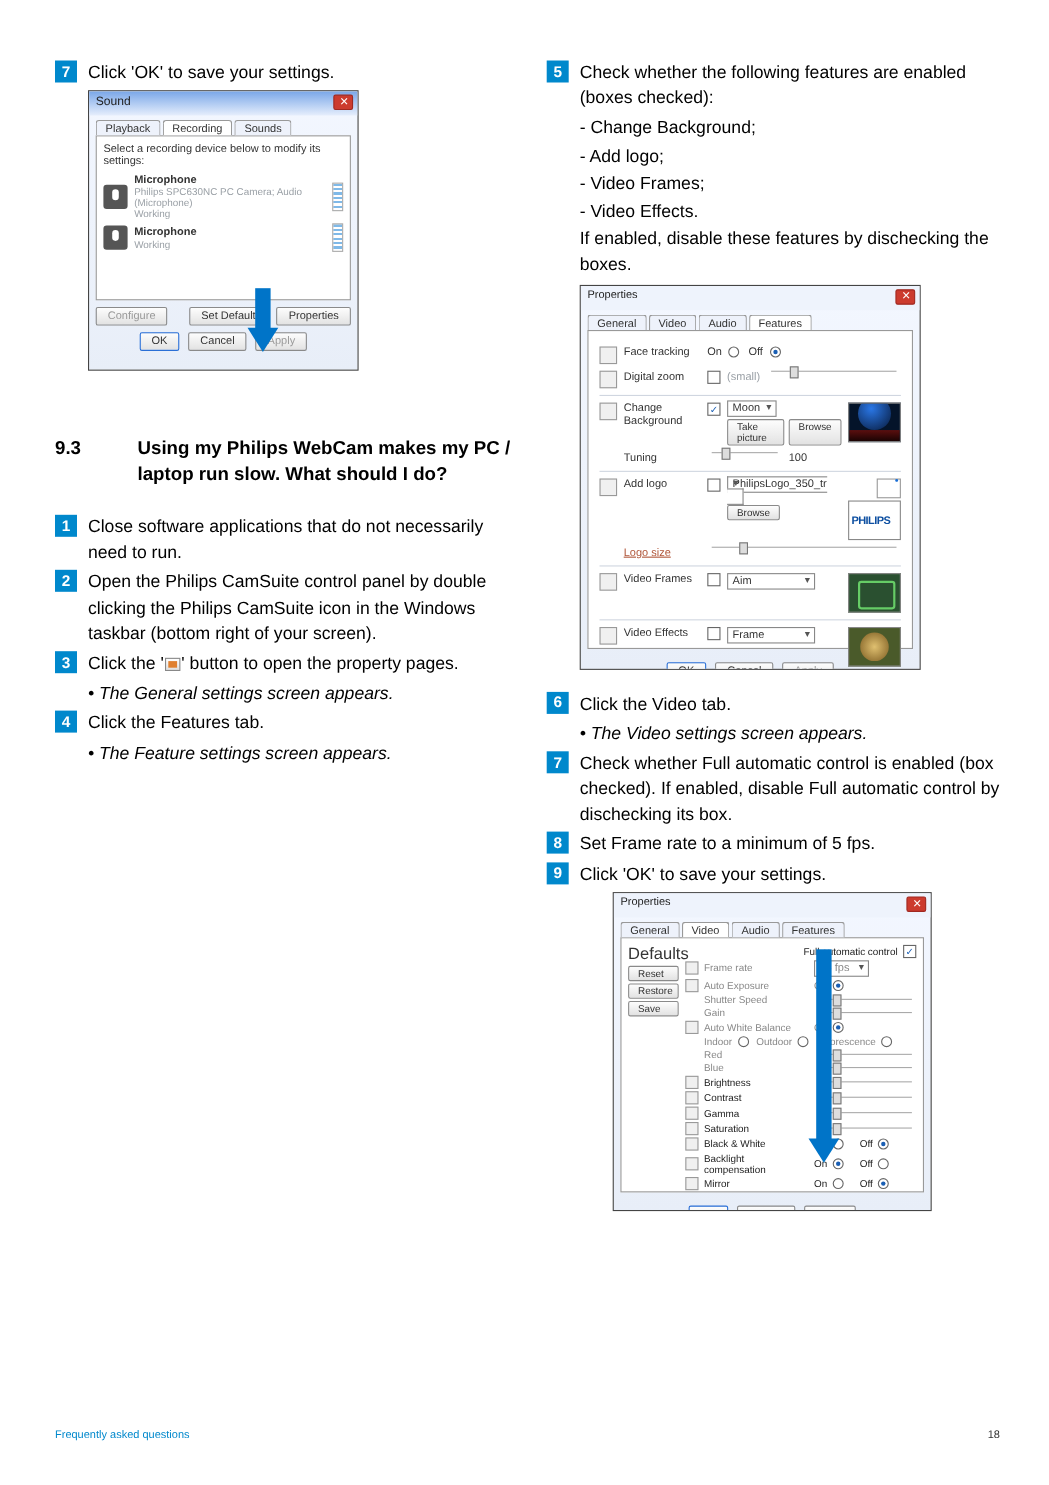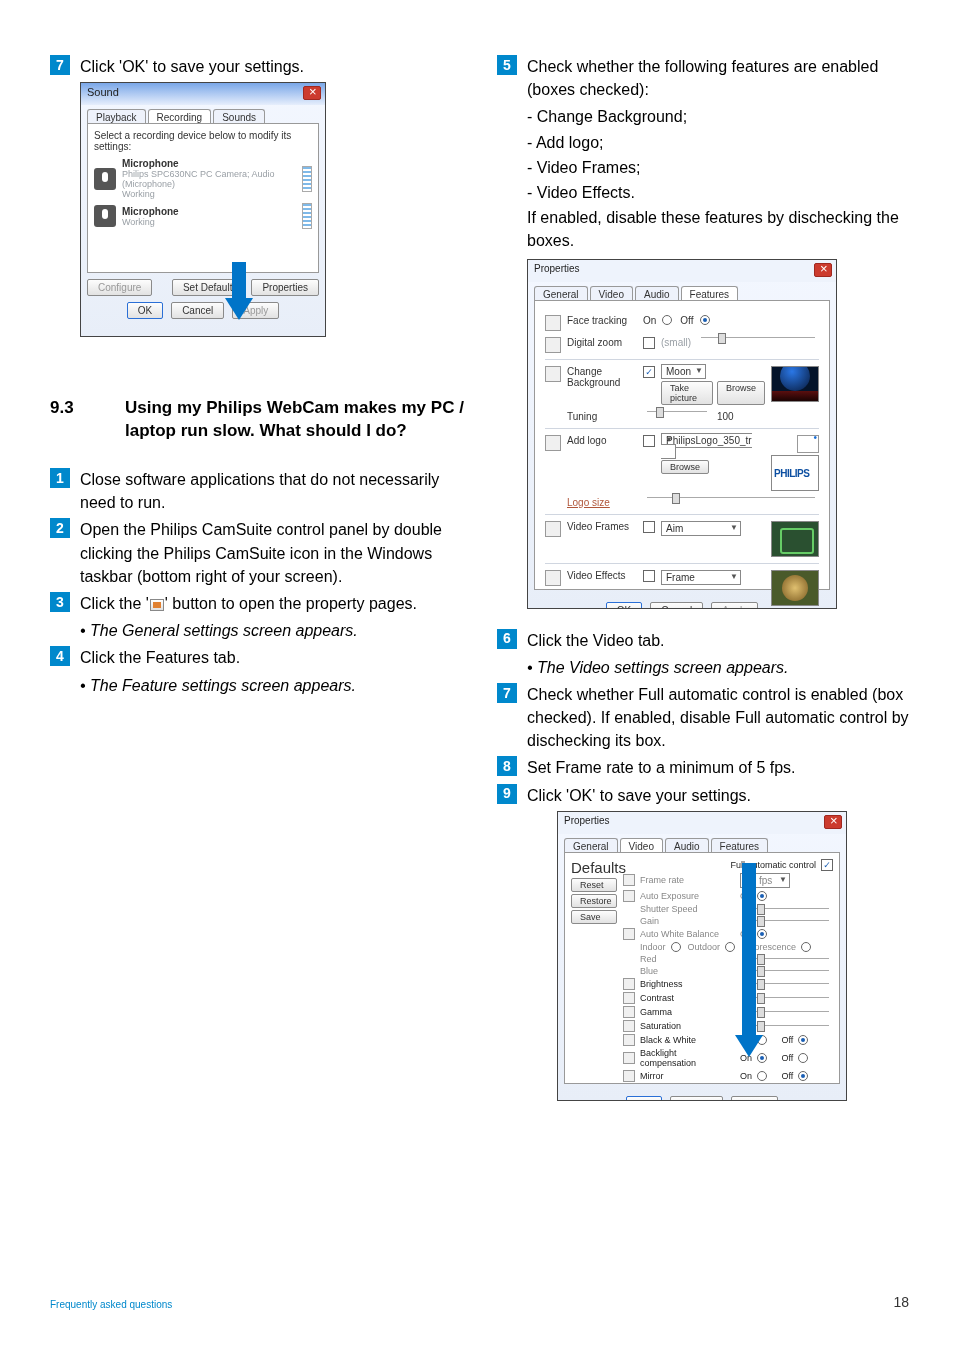--- a/index.html
+++ b/index.html
@@ -150,21 +150,21 @@
   .vrow.active{color:#222;}
   .vlabel{width:95px;font-size:9px;}
 
   .arrow2-stem{left:185px;top:52px;height:174px;}
   .arrow2-head{left:178px;top:224px;}
 
   .footer{
     position:absolute;left:50px;bottom:40px;color:#0088cc;font-size:10px;
   }
   .pagenum{
-    position:absolute;right:45px;bottom:40px;font-size:14px;color:#333;
+    position:absolute;right:45px;bottom:40px;font-size:10px;color:#333;
   }
   .greytxt{color:#9aa0a6;}
   .smallbtn{border:1px solid #8a8a8a;background:linear-gradient(#fdfdfd,#e2e2e2);padding:1px 8px;font-size:9px;border-radius:2px;}
 </style>
 </head>
 <body>
 
 <div class="page">
 
   <div class="col">

